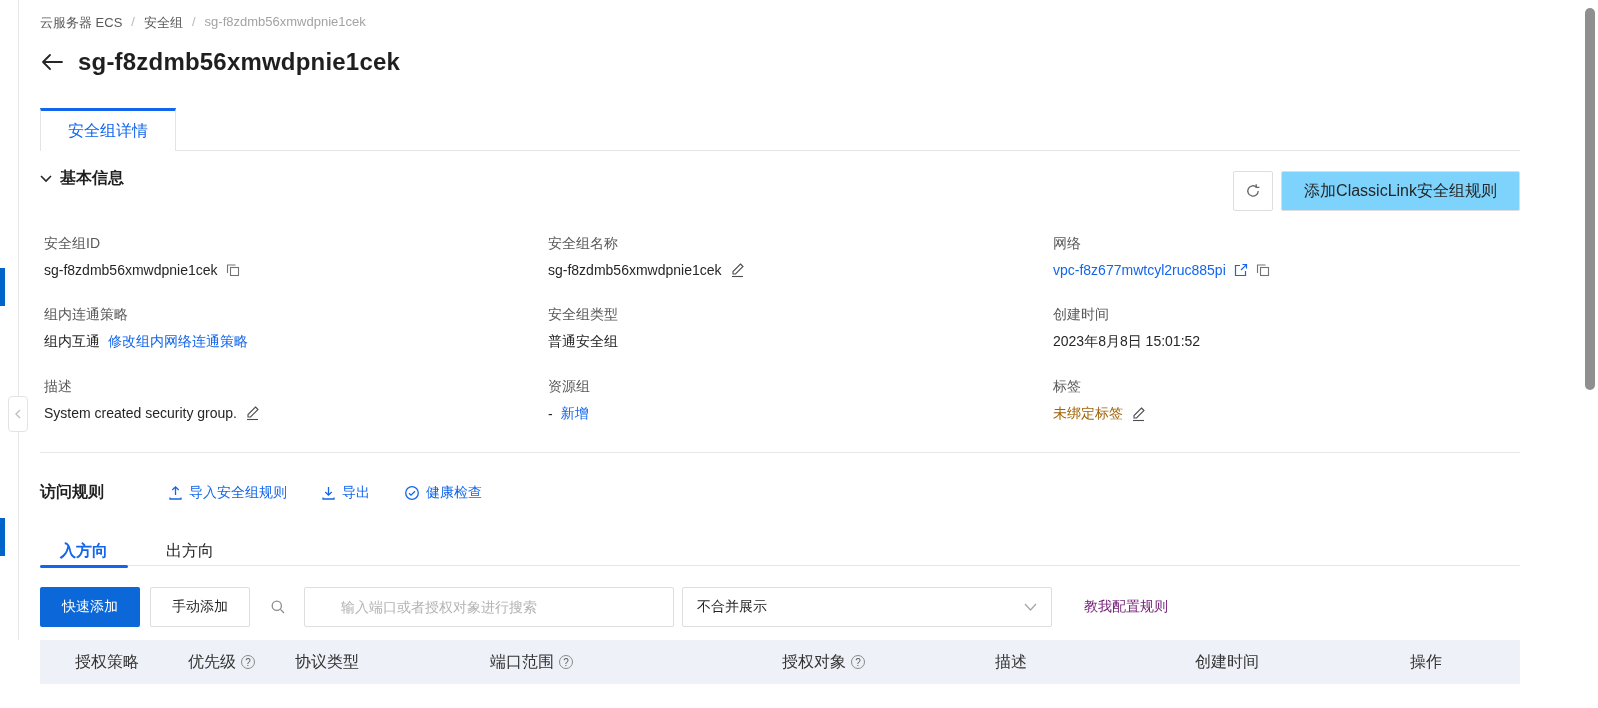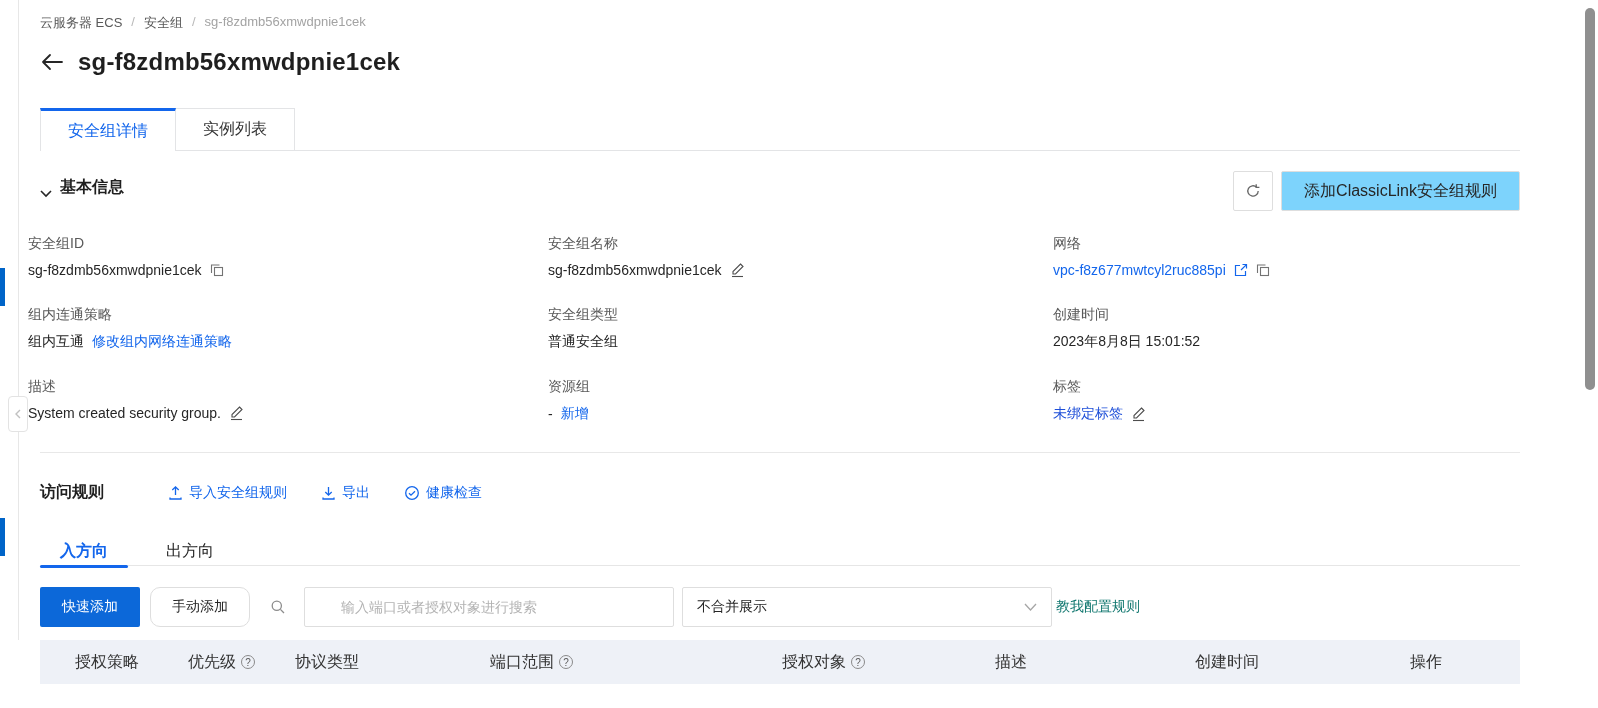--- a/index.html
+++ b/index.html
@@ -27,67 +27,67 @@
   .page-title { font-size:24px; font-weight:bold; color:#1f1f1f; letter-spacing:0.2px; }
 
   
   .tabbar { position:absolute; left:40px; right:78px; top:108px; height:43px; display:flex; border-bottom:1px solid #e3e4e6; }
   .ctab { height:43px; padding:0 27px; display:flex; align-items:center; background:#fff;
     border:1px solid #e3e4e6; border-left:none; font-size:16px; color:#333; cursor:pointer; }
   .ctab:first-child { border-left:1px solid #e3e4e6; }
   .ctab.active { border-top:3px solid #1366ec; border-bottom:none; margin-bottom:-1px; color:#1366ec; }
 
   
-  .section-basic { position:absolute; left:40px; top:177px; display:flex; align-items:flex-end; gap:8px; cursor:pointer; }
+  .section-basic { position:absolute; left:40px; top:168px; display:flex; align-items:center; gap:8px; cursor:pointer; }
   .section-title { font-size:16px; font-weight:bold; color:#1f1f1f; }
   .hdr-actions { position:absolute; top:171px; right:78px; display:flex; gap:8px; }
   .btn-icon { width:40px; height:40px; border:1px solid #dedede; border-radius:2px; background:#fff;
     display:flex; align-items:center; justify-content:center; cursor:pointer; }
   .btn-default { height:40px; padding:0 22px; border:1px solid #dedede; border-radius:2px; background:#7dd3fc;
     display:flex; align-items:center; font-size:16px; color:#262626; cursor:pointer; }
 
   
   .field { position:absolute; }
   .f-label { color:#595959; margin-bottom:9px; }
   .f-value { color:#262626; display:flex; align-items:center; gap:8px; }
-  .col1 { left:28px; } .col2 { left:548px; } .col3 { left:1053px; }
+  .col1 { left:44px; } .col2 { left:548px; } .col3 { left:1053px; }
   .row1 { top:235px; } .row2 { top:306px; } .row3 { top:378px; }
   a.link, .link { color:#1366ec; text-decoration:none; cursor:pointer; }
-  .muted { color:#1d4ed8; }
+  .muted { color:#a16207; }
   .icon-btn { display:inline-flex; align-items:center; cursor:pointer; }
 
   .divider { position:absolute; left:40px; right:78px; top:452px; height:1px; background:#e8e8e8; }
 
   
   .rules-head { position:absolute; left:40px; top:482px; display:flex; align-items:center; }
   .rules-title { font-size:16px; font-weight:bold; color:#1f1f1f; margin-right:64px; }
   .rule-action { display:flex; align-items:center; gap:6px; color:#1366ec; font-size:14px; cursor:pointer; margin-right:34px; }
 
   
   .utabs { position:absolute; left:40px; right:78px; top:536px; height:30px; border-bottom:1px solid #e6e6e6; }
   .utab { position:relative; display:inline-flex; height:30px; padding:0 20px; align-items:center;
     font-size:16px; color:#262626; cursor:pointer; margin-right:14px; }
   .utab.active { color:#1366ec; font-weight:bold; }
   .utab.active::after { content:""; position:absolute; left:0; right:0; bottom:-2px; height:3px; background:#1366ec; border-radius:2px; }
 
   
   .controls { position:absolute; left:40px; top:587px; display:flex; align-items:center; }
   .btn-primary { height:40px; width:100px; background:#0c68d9; color:#fff; border:none; border-radius:2px;
     font-size:14px; cursor:pointer; font-family:inherit; }
-  .btn-plain { height:40px; width:100px; background:#fff; color:#262626; border:1px solid #dedede; border-radius:10px;
+  .btn-plain { height:40px; width:100px; background:#fff; color:#262626; border:1px solid #dedede; border-radius:2px;
     font-size:14px; cursor:pointer; margin-left:10px; font-family:inherit; }
   .searchbox { position:relative; margin-left:8px;padding-left:46px; }
   .searchbox input { width:370px; height:40px; border:1px solid #dedede; border-radius:2px; padding:0 12px 0 36px;
     font-size:14px; color:#262626; outline:none; font-family:inherit; }
   .searchbox input::placeholder { color:#b3b3b3; }
   .search-ic { position:absolute; left:12px; top:12px; }
   .selectbox { width:370px; height:40px; border:1px solid #dedede; border-radius:2px; margin-left:8px;
     display:flex; align-items:center; justify-content:space-between; padding:0 14px; cursor:pointer; }
   .selectbox .sel-text { color:#262626; }
-  .teach-link { margin-left:4px; color:#0f766e; cursor:pointer; }
+  .teach-link { margin-left:32px; color:#701a75; cursor:pointer; }
 
   
   .thead { position:absolute; left:40px; right:78px; top:640px; height:44px; background:#eef1f7; }
   .th { position:absolute; top:0; height:44px; display:flex; align-items:center; gap:5px; color:#333; font-size:16px; }
   .qmark { display:inline-flex; width:14px; height:14px; border:1px solid #8a8a8a; border-radius:50%;
     align-items:center; justify-content:center; color:#595959; font-size:10px; cursor:pointer; }
   .qmark::before { content:"?"; }
 
   
   .scrollbar { position:absolute; right:2px; top:0; bottom:0; width:12px; background:transparent; }
@@ -123,23 +123,20 @@
         <path d="M21 9H2M9 2L2 9l7 7" fill="none" stroke="#262626" stroke-width="1.8" stroke-linecap="round" stroke-linejoin="round"></path>
       </svg>
     </span>
     <h1 class="page-title">sg-f8zdmb56xmwdpnie1cek</h1>
   </div>
 
   <div class="tabbar">
     <div class="ctab active">
       <span>安全组详情</span>
     </div>
-    <div class="ctab">
-      <span>实例列表</span>
-    </div>
   </div>
 
   <div class="section-basic">
     <svg width="12" height="8" viewBox="0 0 12 8">
         <path d="M1 1l5 5 5-5" fill="none" stroke="#262626" stroke-width="1.6"></path>
       </svg>
     <span class="section-title">基本信息</span>
   </div>
 
   <div class="hdr-actions">

